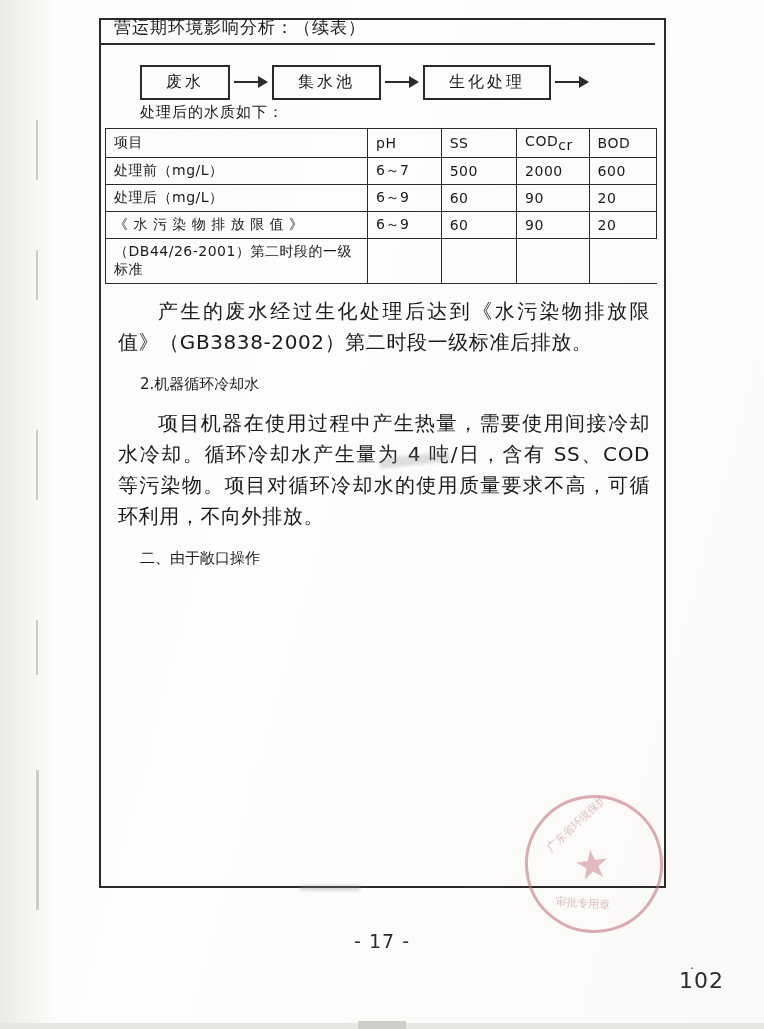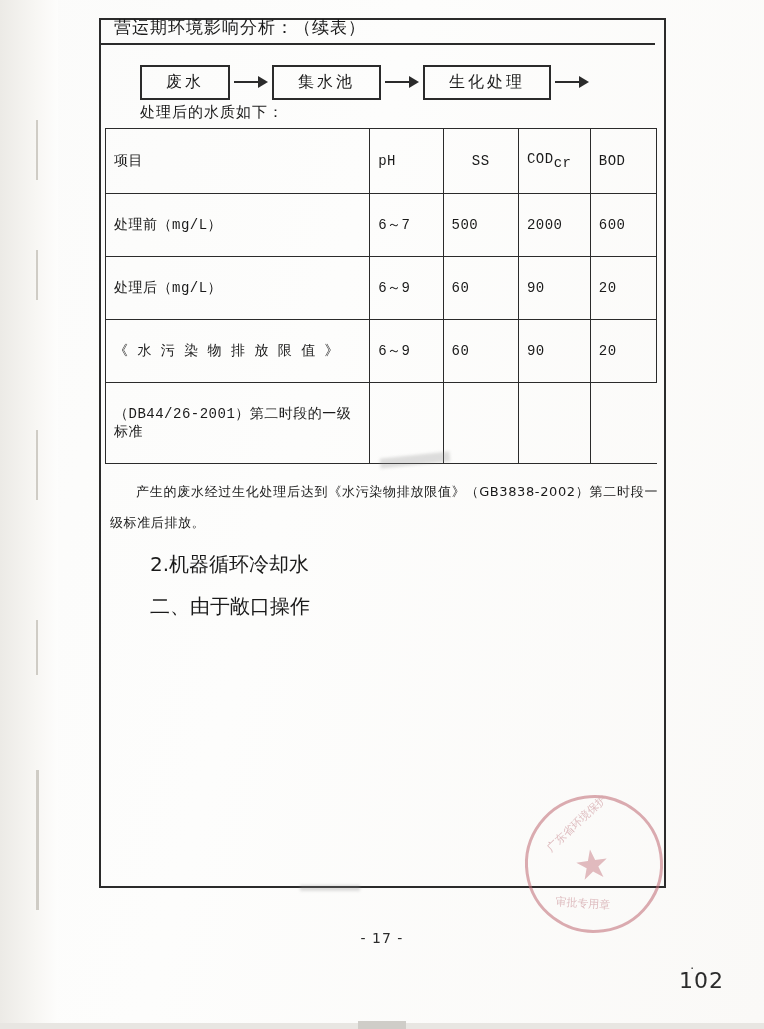--- a/index.html
+++ b/index.html
@@ -107,48 +107,47 @@
   
   table.water {
     border-collapse: collapse;
     margin-top: 6px;
     margin-left: -5px;
     width: 552px;
     font-size: 14px;
   }
   table.water td {
     border: 1.6px solid #2b2b2b;
-    padding: 22px 8px;
+    padding: 4px 8px;
     height: 18px;
     vertical-align: middle;
     letter-spacing: 0.5px;
-    font-family: Liberation Mono, monospace;
   }
   .c-item { width: 296px; }
   .c-ph   { width: 68px; }
-  .c-ss   { width: 68px; text-align: center; }
+  .c-ss   { width: 68px; }
   .c-cod  { width: 58px; }
   .c-bod  { width: 56px; }
   .std-cell {
     border-top: none !important;
     border-right: none !important;
   }
   sub { font-size: 14px; }
 
   
   p.para {
-    margin: 0;
-    font-size: 13px;
+    margin: 8px;
+    font-size: 20px;
     line-height: 31px;
     letter-spacing: 0.6px;
     text-align: justify;
   }
   p.indent { text-indent: 2em; }
   .para-block { margin-top: 12px; }
-  .heading { margin-top: 11px; text-indent: 2em; font-size: 20px; line-height: 31px; }
+  .heading { margin-top: 11px; text-indent: 2em; font-size: 15px; line-height: 31px; }
 
   
   .seal {
     position: absolute;
     left: 525px;
     top: 795px;
     width: 132px;
     height: 132px;
     border: 3px solid #c06a74;
     border-radius: 50%;
@@ -190,21 +189,21 @@
     position: absolute;
     opacity: 0.28;
     background: #8d8d8d;
     filter: blur(1.5px);
   }
   .page-num {
     position: absolute;
     left: 0; right: 0;
     top: 930px;
     text-align: center;
-    font-size: 14px;
+    font-size: 19px;
     letter-spacing: 1px;
     color: #2b2b2b;
   }
   .corner-num {
     position: absolute;
     right: 40px;
     top: 968px;
     font-size: 22px;
     letter-spacing: 1px;
     color: #2b2b2b;
@@ -301,20 +300,21 @@
     </tr>
   </tbody>
     </table>
 
   <div class="para-block">
     <p class="para indent">产生的废水经过生化处理后达到《水污染物排放限值》（GB3838-2002）第二时段一级标准后排放。</p>
   </div>
 
 
   <div class="heading">2.机器循环冷却水</div>
+  <p class="para indent">项目机器在使用过程中产生热量，需要使用间接冷却水冷却。循环冷却水产生量为 4 吨/日，含有 SS、COD 等污染物。项目对循环冷却水的使用质量要求不高，可循环利用，不向外排放。</p>
 
   <div class="heading">二、由于敞口操作</div>
 
 </div>
 
 <div class="smudge" style="left:380px;top:455px;width:70px;height:10px;transform:rotate(-6deg);"></div>
 <div class="smudge" style="left:300px;top:885px;width:60px;height:6px;"></div>
 
 <div class="seal">
   <div class="seal-text">

